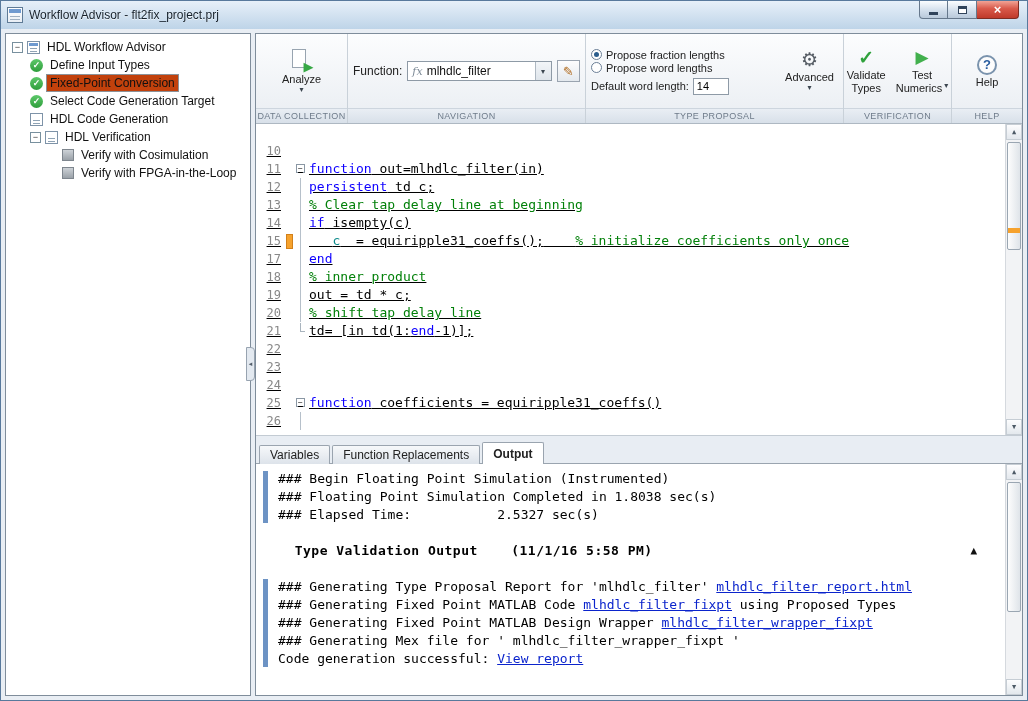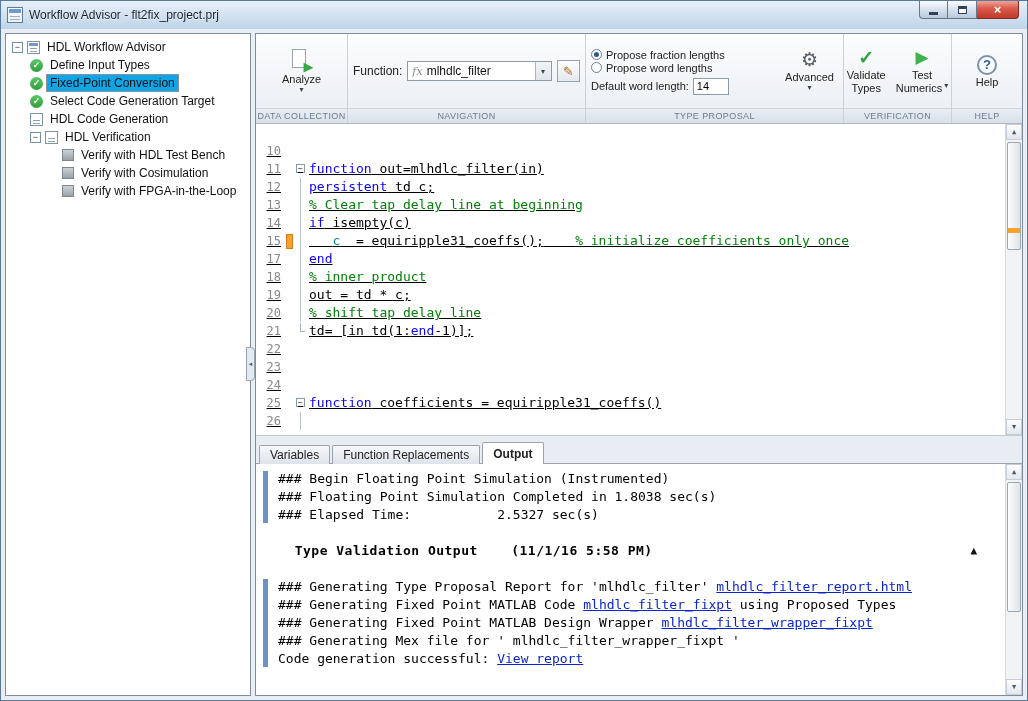--- a/index.html
+++ b/index.html
@@ -39,21 +39,21 @@
                 font-size:9px; line-height:9px; text-align:center; margin-right:4px; flex:none; }
   .tree-icon { width:13px; height:13px; margin-right:4px; flex:none; }
   .tree-icon.check { border-radius:50%; background:linear-gradient(#5dc86a,#2f9e3c); color:#fff;
                      font-size:9px; line-height:13px; text-align:center; font-weight:bold; }
   .tree-icon.doc, .tree-icon.app { border:1px solid #7e93a8; background:#fff; position:relative; }
   .tree-icon.app::before { content:""; position:absolute; left:1px; right:1px; top:1px; height:3px; background:#6f9ad0; }
   .tree-icon.doc::before, .tree-icon.app::after { content:""; position:absolute; left:2px; right:2px; top:6px;
                      height:1px; background:#8fa3b5; box-shadow:0 3px 0 #8fa3b5; }
   .tree-icon.box { width:12px; height:12px; border:1px solid #7e868e; background:linear-gradient(#cdd2d7,#9aa1a8); }
   .tree-label { padding:1px 3px; }
-  .tree-label.selected { background:#0ea5e9; outline:1px solid #8b9299; }
+  .tree-label.selected { background:#c2410c; outline:1px solid #8b9299; }
 
   
   .main { flex:1; display:flex; flex-direction:column; border:1px solid #7f8d9b; background:#fff; overflow:hidden; }
 
   
   .toolbar { height:90px; display:flex; background:linear-gradient(#fcfdfe,#e9edf2); border-bottom:1px solid #aeb8c2; flex:none; }
   .tb-section { display:flex; flex-direction:column; border-right:1px solid #c9d1d9; flex:none; }
   .tb-section.help-sec { flex:1; border-right:none; }
   .tb-controls { flex:1; display:flex; align-items:center; justify-content:center; padding:3px 5px; }
   .tb-strip { height:15px; background:linear-gradient(#e9eef4,#d8e0e9); border-top:1px solid #cdd5de;
@@ -198,24 +198,20 @@
             <span class="tree-icon doc"></span>
             <span class="tree-label">HDL Code Generation</span>
           </div>
           <div class="tree-row" style="padding-left: 24px;">
             <span class="expand-box">−</span>
             <span class="tree-icon doc"></span>
             <span class="tree-label">HDL Verification</span>
           </div>
           <div class="tree-row" style="padding-left: 56px;">
             <span class="tree-icon box"></span>
-            <span class="tree-label">Verify with HDL Test Bench</span>
-          </div>
-          <div class="tree-row" style="padding-left: 56px;">
-            <span class="tree-icon box"></span>
             <span class="tree-label">Verify with Cosimulation</span>
           </div>
           <div class="tree-row" style="padding-left: 56px;">
             <span class="tree-icon box"></span>
             <span class="tree-label">Verify with FPGA-in-the-Loop</span>
           </div>
         </div>
     </div>
 
     <div class="main">

